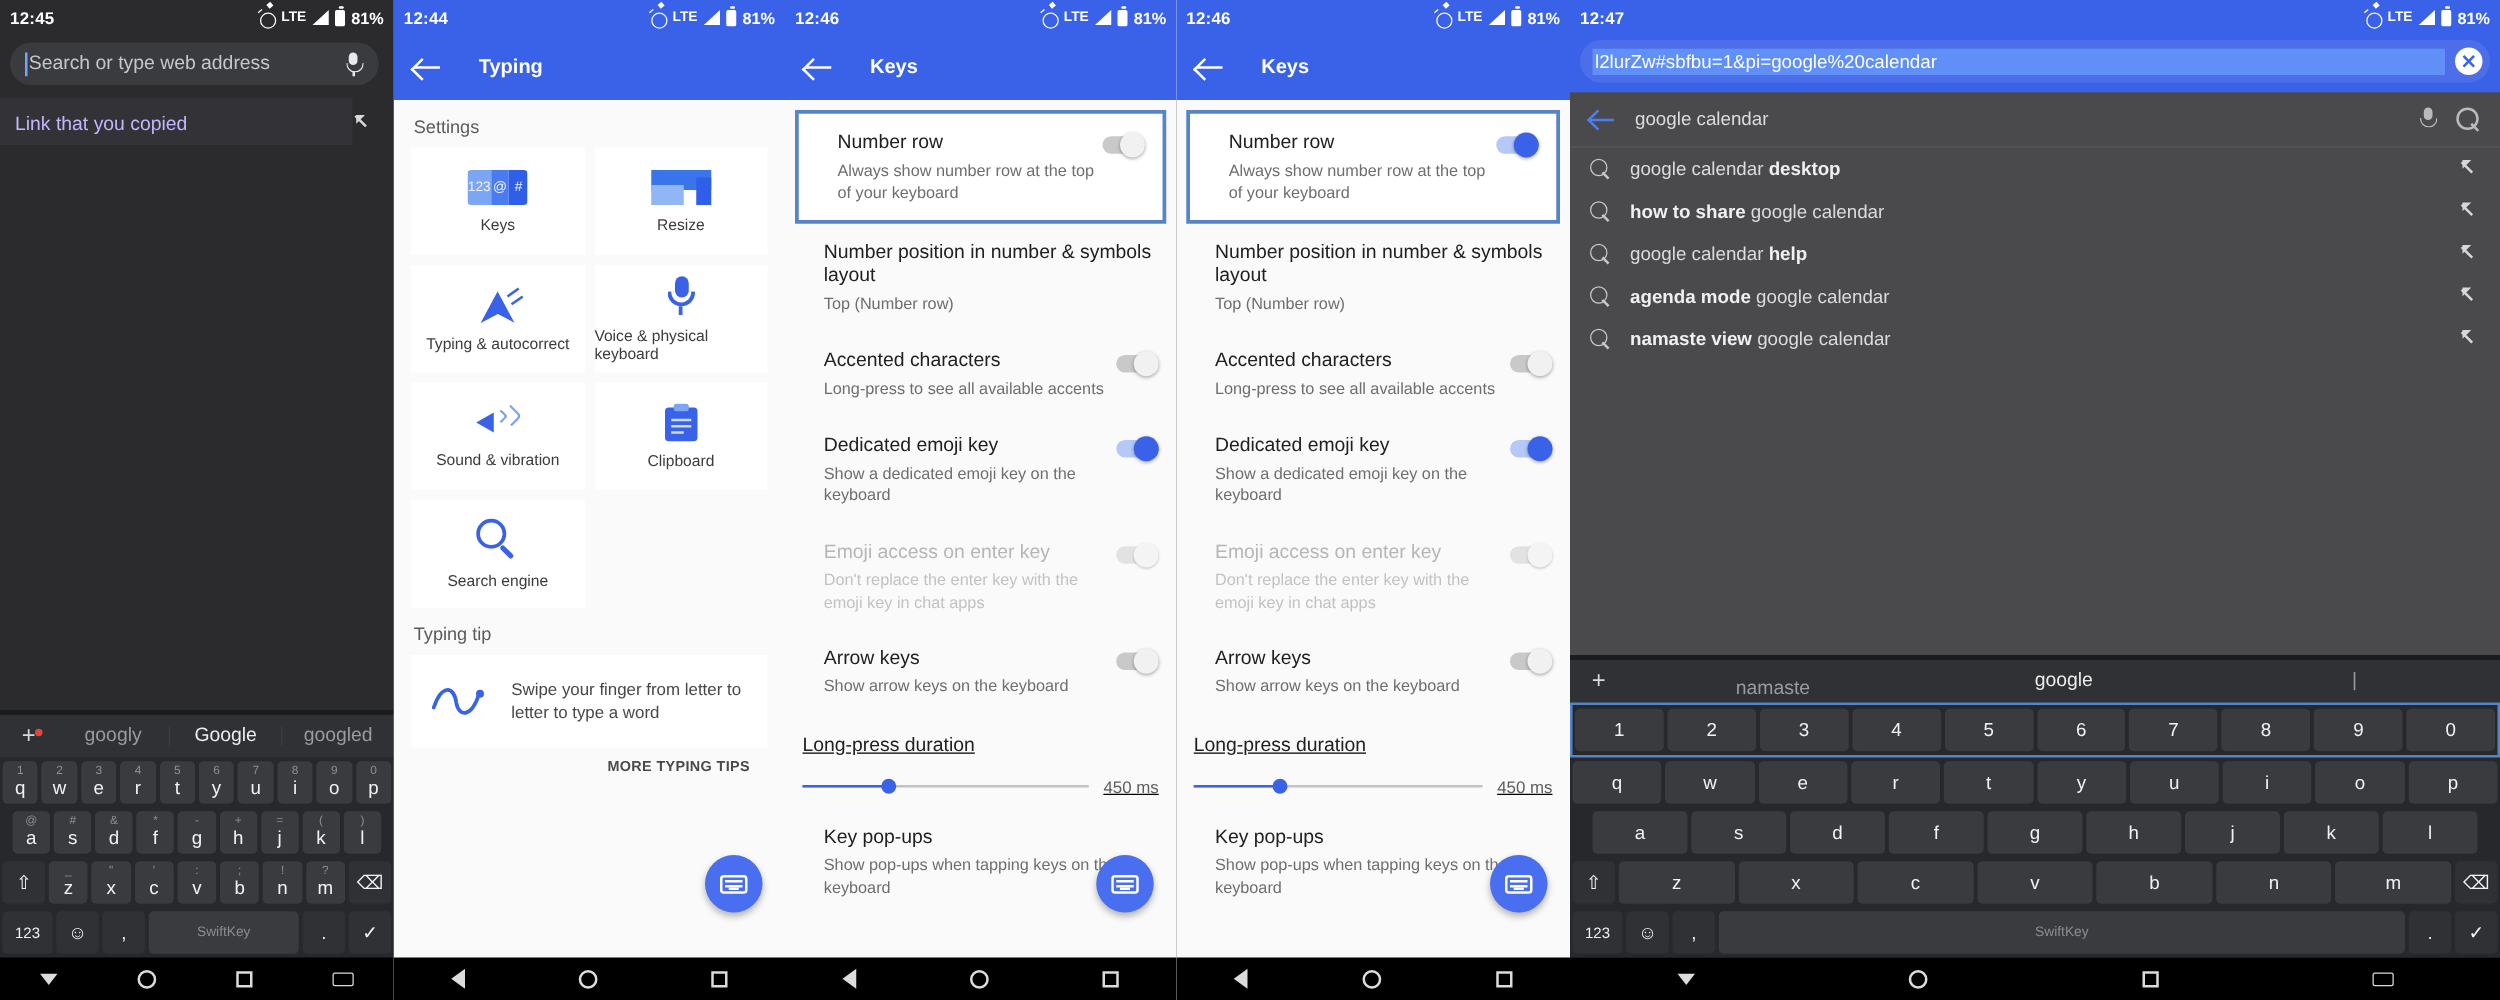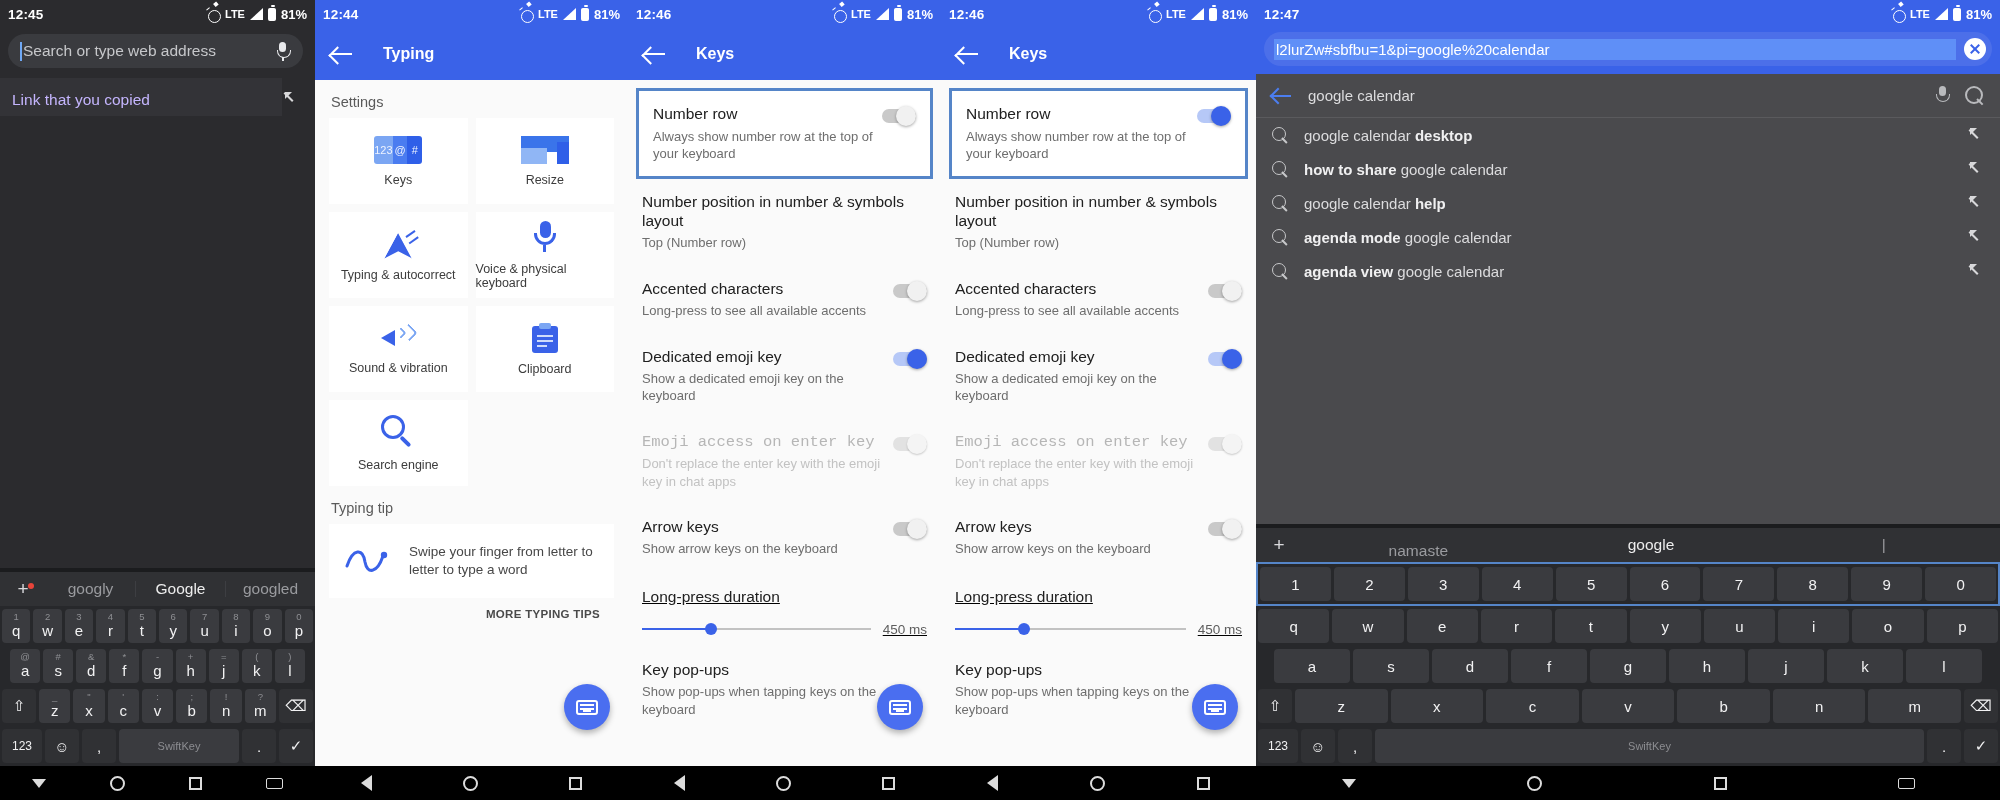--- a/index.html
+++ b/index.html
@@ -170,25 +170,25 @@
     background:#4a6ef0; box-shadow:0 3px 6px rgba(0,0,0,.3);
     display:flex; align-items:center; justify-content:center; }
   .fab .kbd { width:22px; height:15px; border:2px solid #fff; border-radius:3px; position:relative;}
   .fab .kbd::before{content:"";position:absolute;left:2px;top:2.5px;width:14px;height:2px;background:#fff;
      box-shadow:0 4px 0 0 #fff;}
   .fab .kbd::after{content:"";position:absolute;left:5px;top:8.5px;width:8px;height:2px;background:#fff;}
 
   
   .list { padding-top: 2px; }
   .row-hl { border:3px solid #5585c8; background:#fff; margin:6px 8px 0 8px; }
-  .lrow { display:flex; align-items:flex-start; padding:14px 14px 14px 14px;justify-content:flex-end; }
+  .lrow { display:flex; align-items:flex-start; padding:14px 14px 14px 31px;justify-content:flex-end; }
   .lrow .tcol { flex:1; }
   .lrow .t { font-size:15.5px; color:#202020; line-height:1.2; }
   .lrow .s { font-size:13px; color:#6e6e6e; margin-top:4px; line-height:1.33; }
-  .lrow.dim .t { color:#b6b6b6;font-family:Liberation Mono, monospace; }
+  .lrow.dim .t { color:#b6b6b6; }
   .lrow.dim .s { color:#c2c2c2; }
   .sw { width:34px; height:14px; border-radius:8px; position:relative; flex:none; margin-top:4px; }
   .sw .knob { position:absolute; top:-3px; width:20px; height:20px; border-radius:50%; }
   .sw.off { background:#c9c9c9; }
   .sw.off .knob { right:0; background:#f1f1f1; box-shadow:0 1px 3px rgba(0,0,0,.35); }
   .sw.on { background:#b6c8f7; }
   .sw.on .knob { right:0; background:#3a62e8; box-shadow:0 1px 3px rgba(0,0,0,.35); }
   .sw.dim { background:#e2e2e2; }
   .sw.dim .knob { right:0; background:#f4f4f4; box-shadow:0 1px 2px rgba(0,0,0,.2); }
   .slider-row { padding:16px 14px 10px 14px;text-decoration:underline; }
@@ -689,21 +689,21 @@
           <span class="txt">google calendar <b>help</b></span>
           <span class="arrow-nw nw"></span>
         </div>
         <div class="sug">
           <span class="mag"></span>
           <span class="txt"><b>agenda mode</b> google calendar</span>
           <span class="arrow-nw nw"></span>
         </div>
         <div class="sug">
           <span class="mag"></span>
-          <span class="txt"><b>agenda view</b> google calendar</span>
+          <span class="txt"><b>namaste view</b> google calendar</span>
           <span class="arrow-nw nw"></span>
         </div>
       </div>
 
     <div class="p5-kb">
       <div class="kb-shadowtop"></div>
       <div class="p5-pred">
         <div class="plus" style="width:46px;text-align:center;color:#d9d9dc;font-size:19px;position:relative;">+<span class="dot"></span></div>
         <div class="pred" style="flex:1;text-align:center;color:#9a9b9f;font-size:15.5px;margin-top:12px;">namaste</div>
         <div class="sep"></div>

